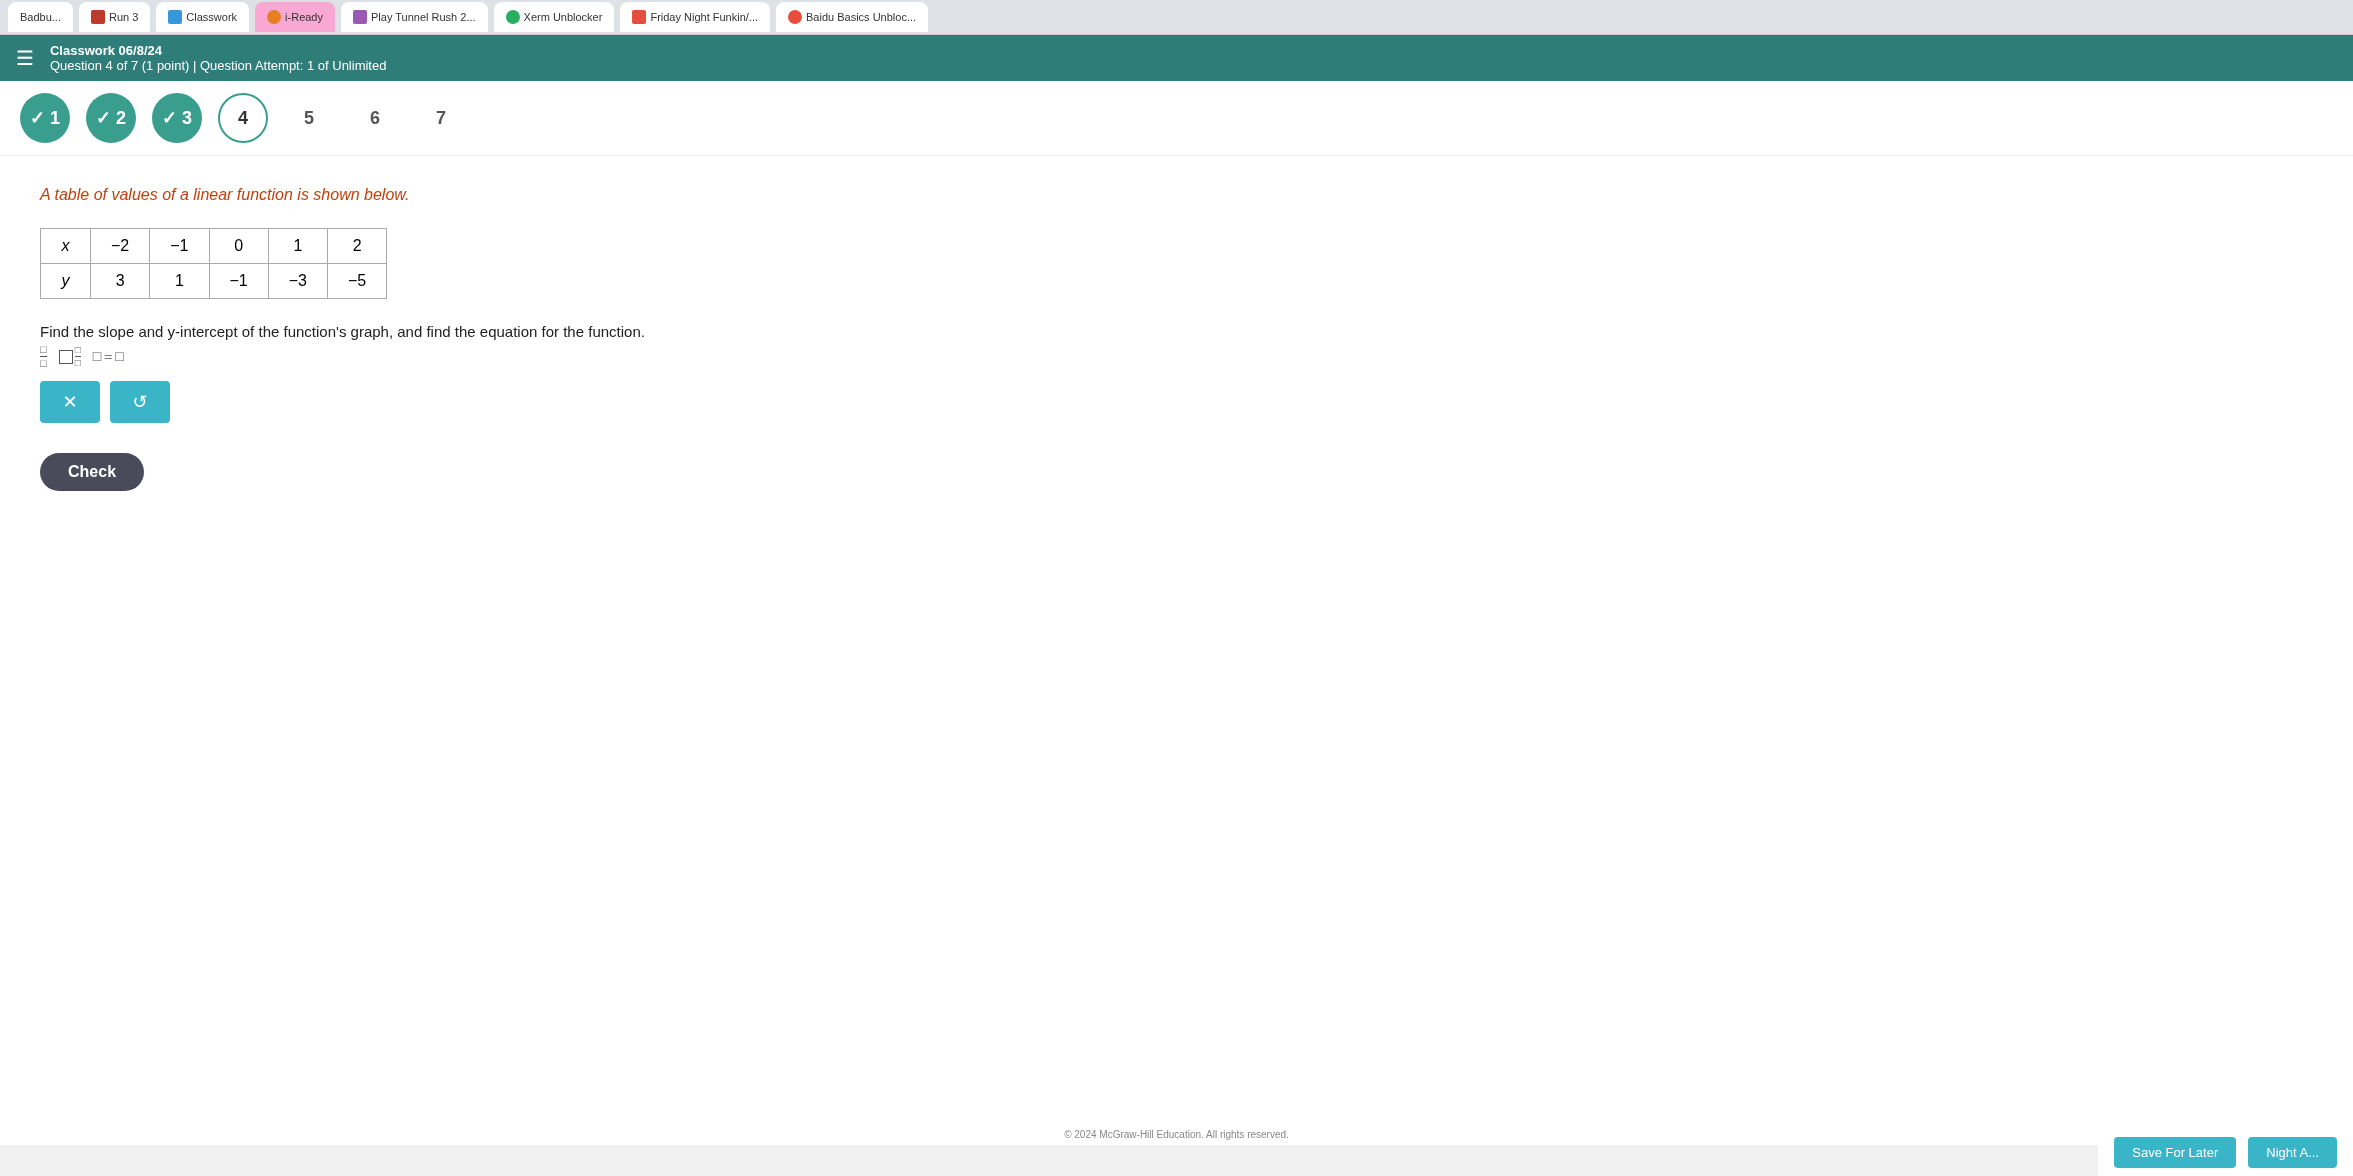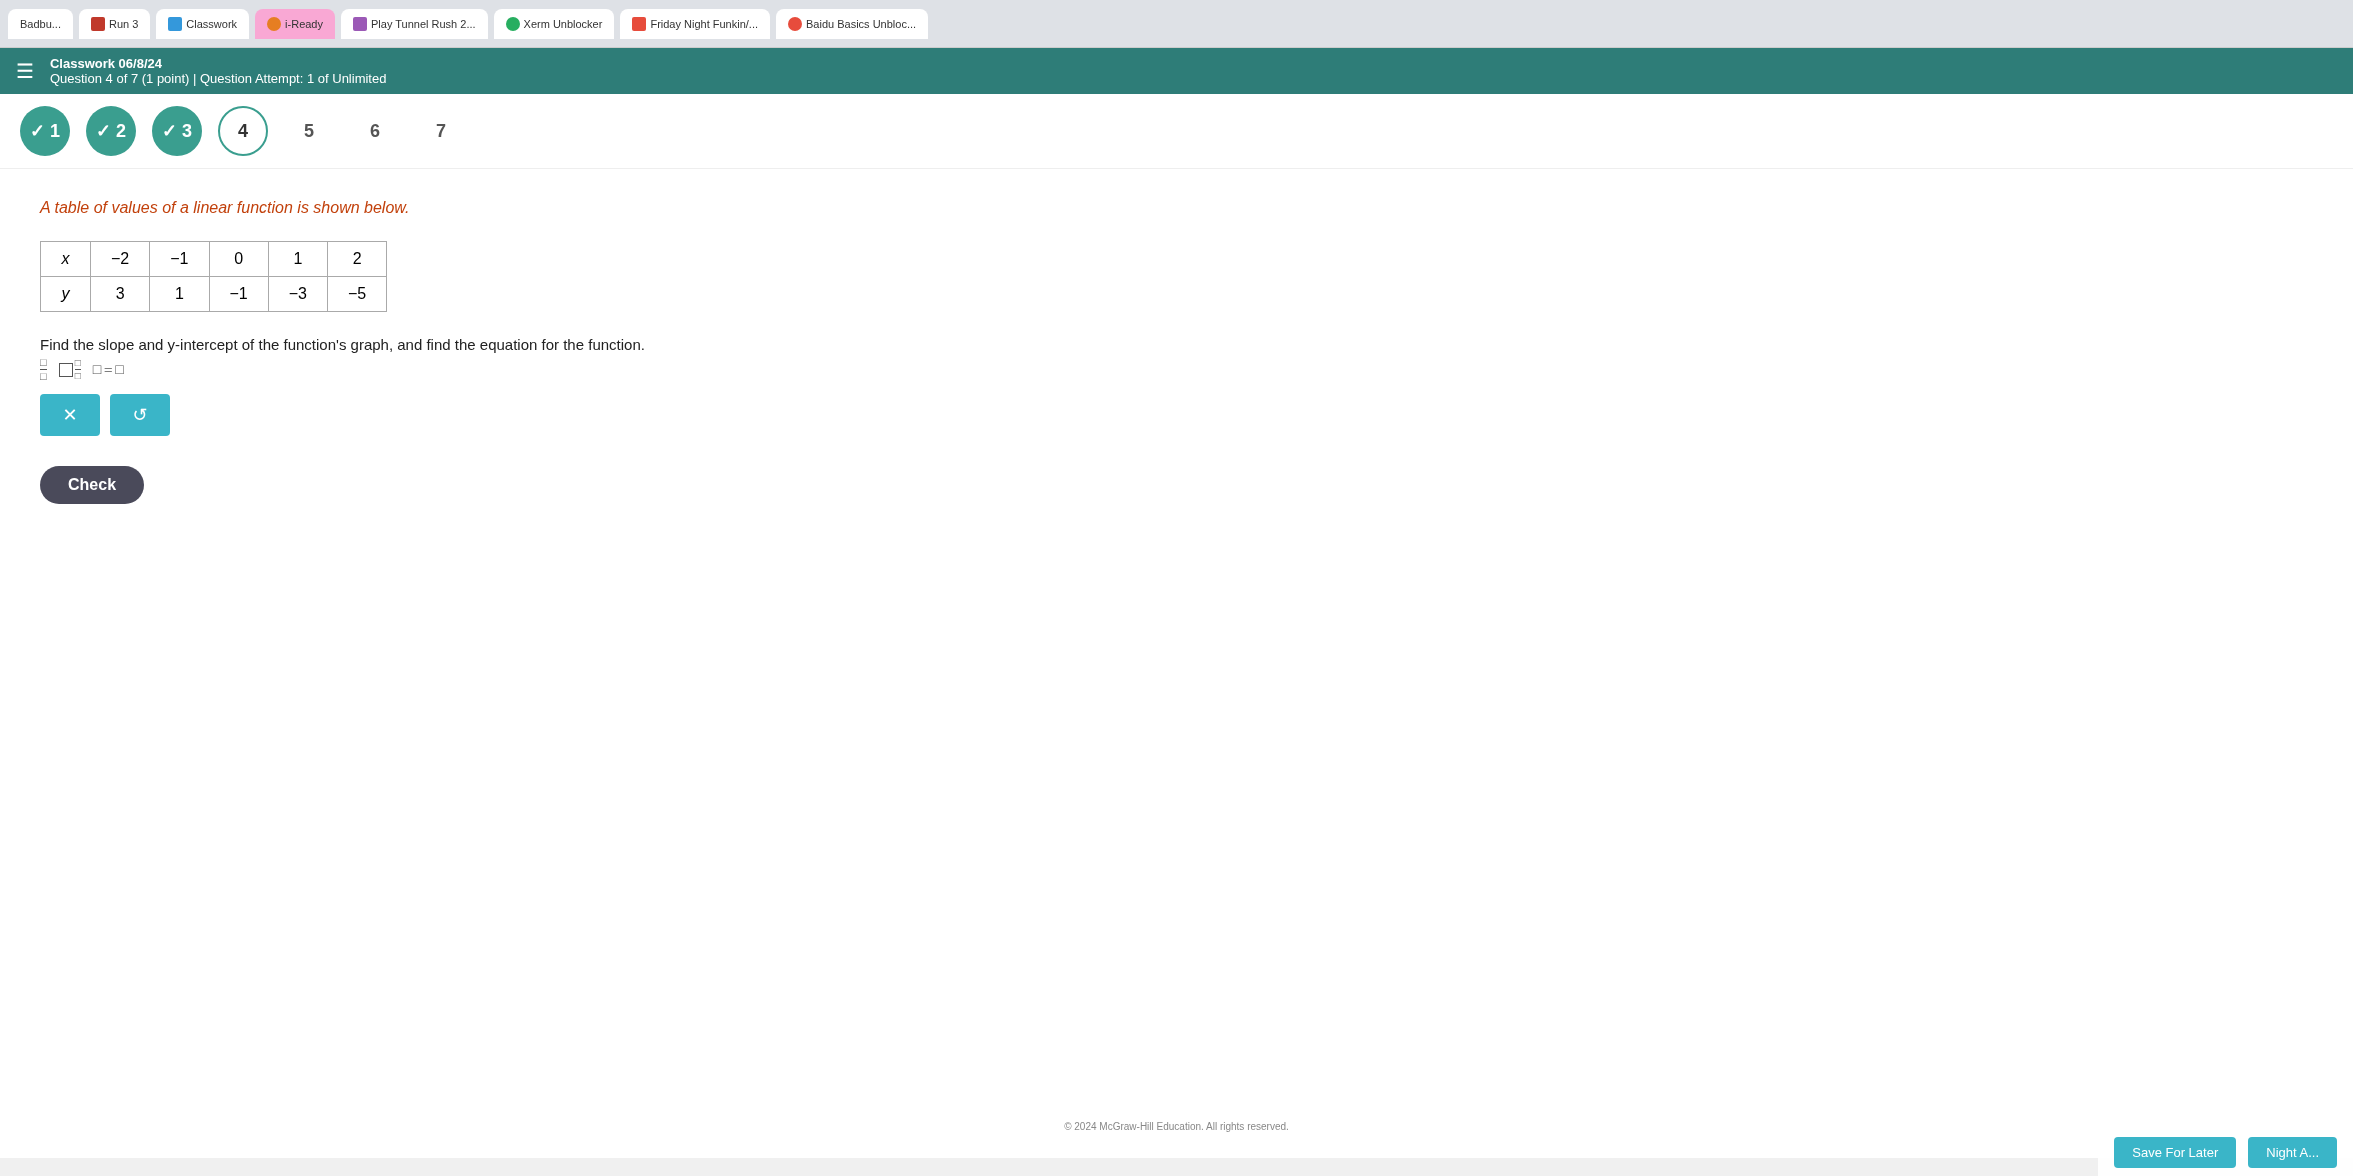--- a/index.html
+++ b/index.html
@@ -5,21 +5,21 @@
     * { box-sizing: border-box; margin: 0; padding: 0; }
     body {
       font-family: Arial, sans-serif;
       background: #f0f0f0;
       min-height: 100vh;
     }
 
     
     .browser-bar {
       background: #dee1e6;
-      height: 48px;
+      height: 35px;
       display: flex;
       align-items: center;
       padding: 8px 8px;
       gap: 6px;
       font-size: 12px;
       color: #333;
       border-bottom: 1px solid #ccc;
     }
     .tab {
       background: #fff;
@@ -252,21 +252,21 @@
       padding: 8px 18px;
       font-size: 13px;
       cursor: pointer;
     }
     .copyright {
       font-size: 10px;
       color: #888;
       text-align: center;
       padding: 4px;
       position: fixed;
-      bottom: 40px;
+      bottom: 32px;
       right: 0;
       left: 0;
     }
 
     
     .fraction {
       display: inline-flex;
       flex-direction: column;
       align-items: center;
       font-size: 11px;

